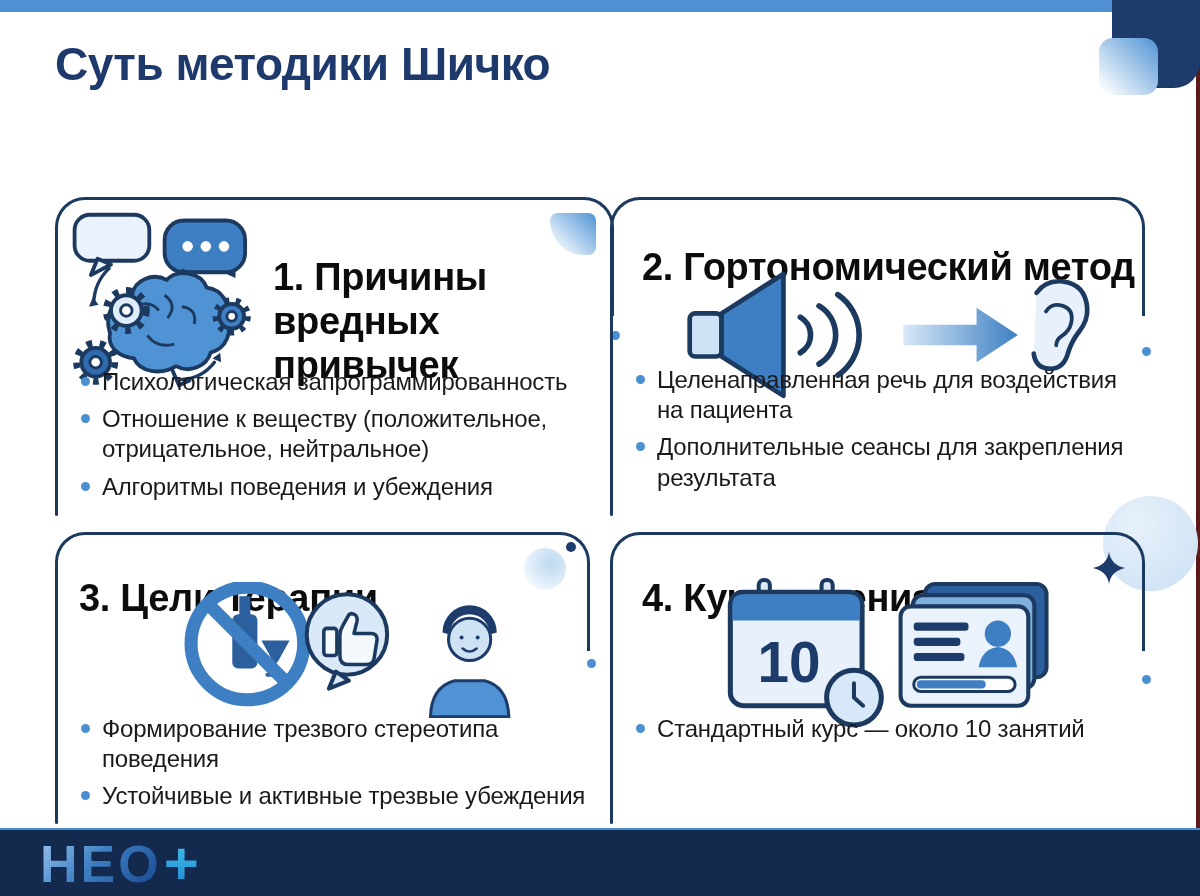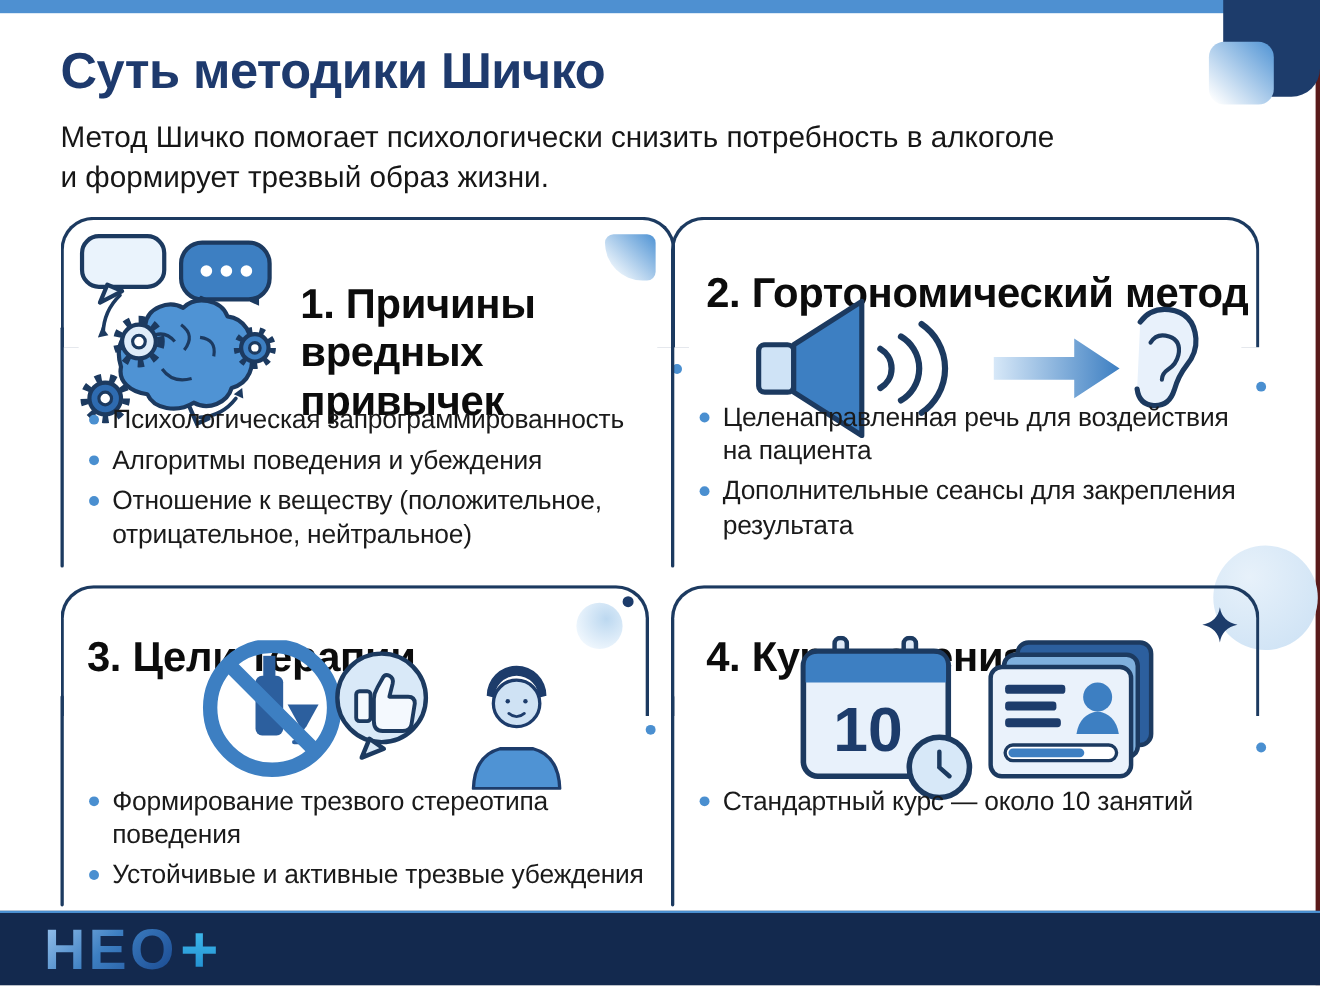--- a/index.html
+++ b/index.html
@@ -81,22 +81,20 @@
   <div class="topbar"></div>
   <div class="edge-strip"></div>
   <div class="corner-blob"></div>
   <div class="corner-grad-square"></div>
   <div class="big-light-circle"></div>
   <svg class="sparkle" viewBox="0 0 36 36">
     <path d="M18 2 Q20 15 34 18 Q20 21 18 34 Q16 21 2 18 Q16 15 18 2 Z" fill="#1d3c6b"></path>
   </svg>
 
   <div class="page-title">Суть методики Шичко</div>
-  <div class="page-subtitle">Метод Шичко помогает психологически снизить потребность в алкоголе
-и формирует трезвый образ жизни.</div>
 
   <section class="card card-1">
     <div class="frame-top"></div>
     <div class="frame-left"></div>
     <span class="side-dot"></span>
     <div class="card-corner-fold"></div>
 
     <svg class="icon-brain" width="205" height="182" viewBox="0 0 210 190">
 
       <path d="M150,40 a42,42 0 0 1 24,28" fill="none" stroke="#1c3a60" stroke-width="3.5" stroke-linecap="round"></path>
@@ -144,26 +142,26 @@
     <h2 class="card-title">1. Причины
 вредных
 привычек</h2>
     <ul class="bullets">
       <li>
           <span class="bullet-dot"></span>
           <span class="bullet-text">Психологическая запрограммированность</span>
         </li>
       <li>
           <span class="bullet-dot"></span>
-          <span class="bullet-text">Алгоритмы поведения и убеждения</span>
-        </li>
-      <li>
-          <span class="bullet-dot"></span>
           <span class="bullet-text">Отношение к веществу (положительное,
 отрицательное, нейтральное)</span>
+        </li>
+      <li>
+          <span class="bullet-dot"></span>
+          <span class="bullet-text">Алгоритмы поведения и убеждения</span>
         </li>
     </ul>
   </section>
 
   <section class="card card-2">
     <div class="frame-top"></div>
     <div class="frame-left"></div>
     <span class="side-dot"></span>
 
     <h2 class="card-title">2. Гортономический метод</h2>

